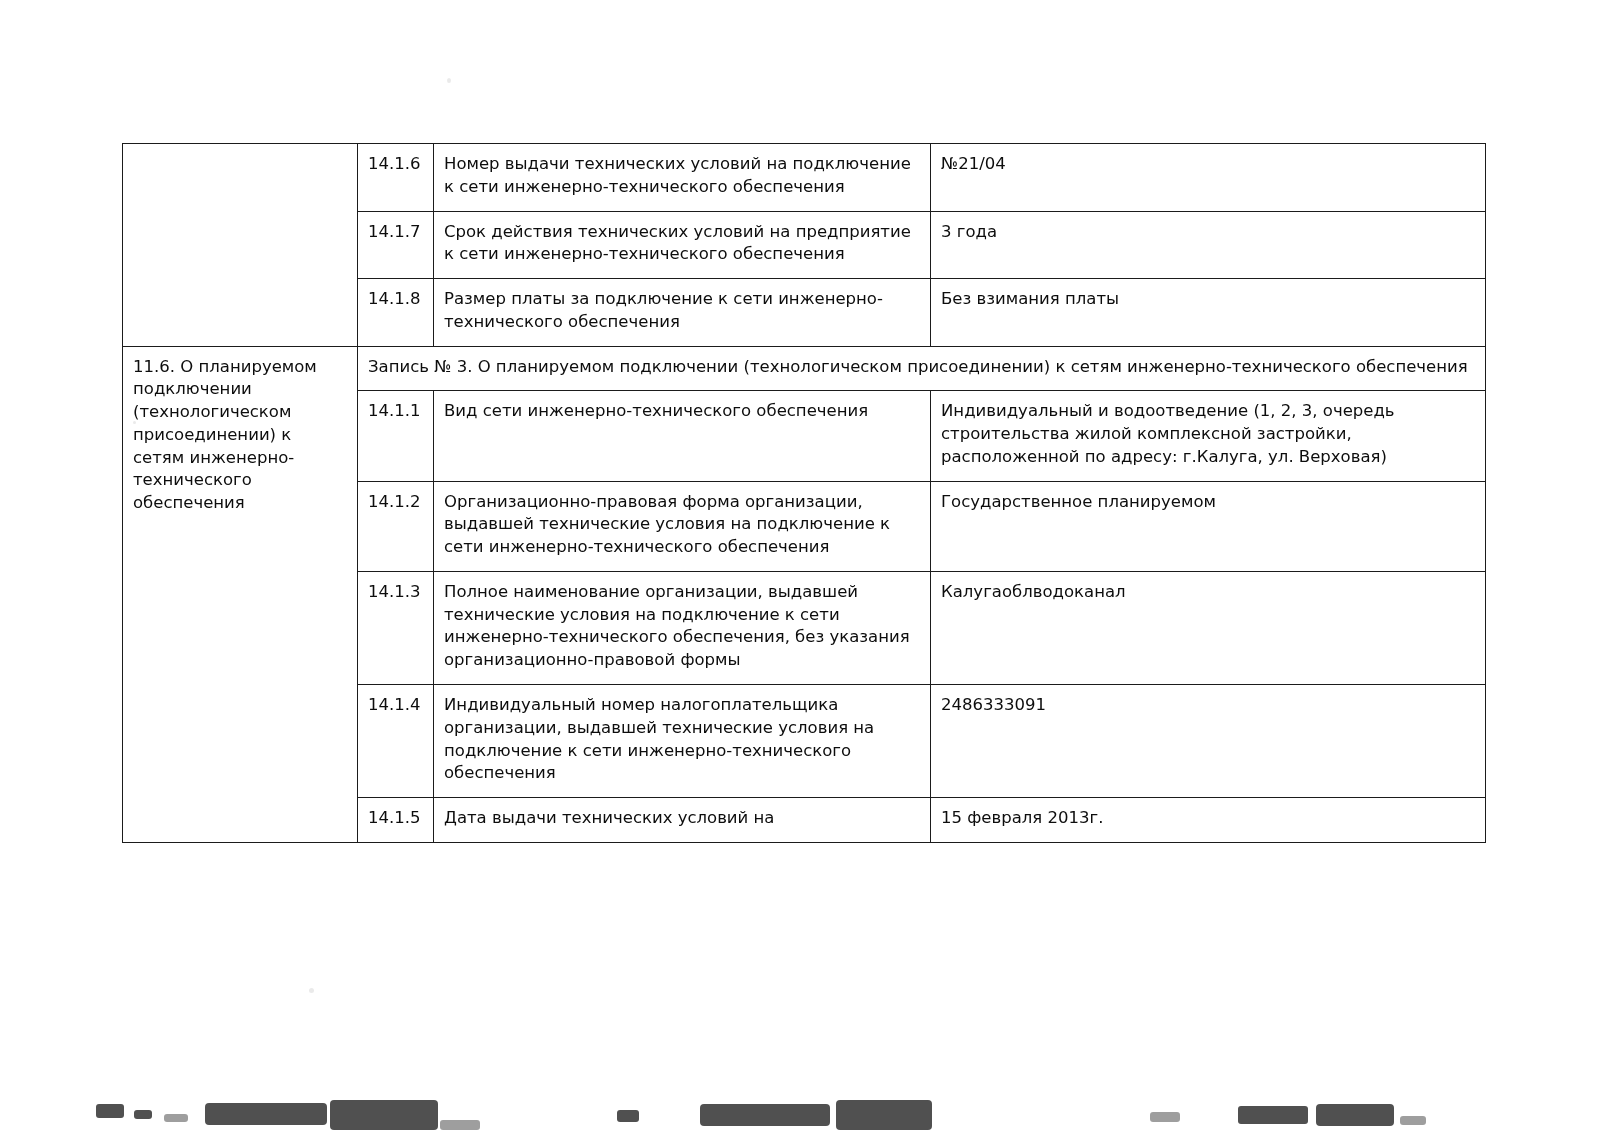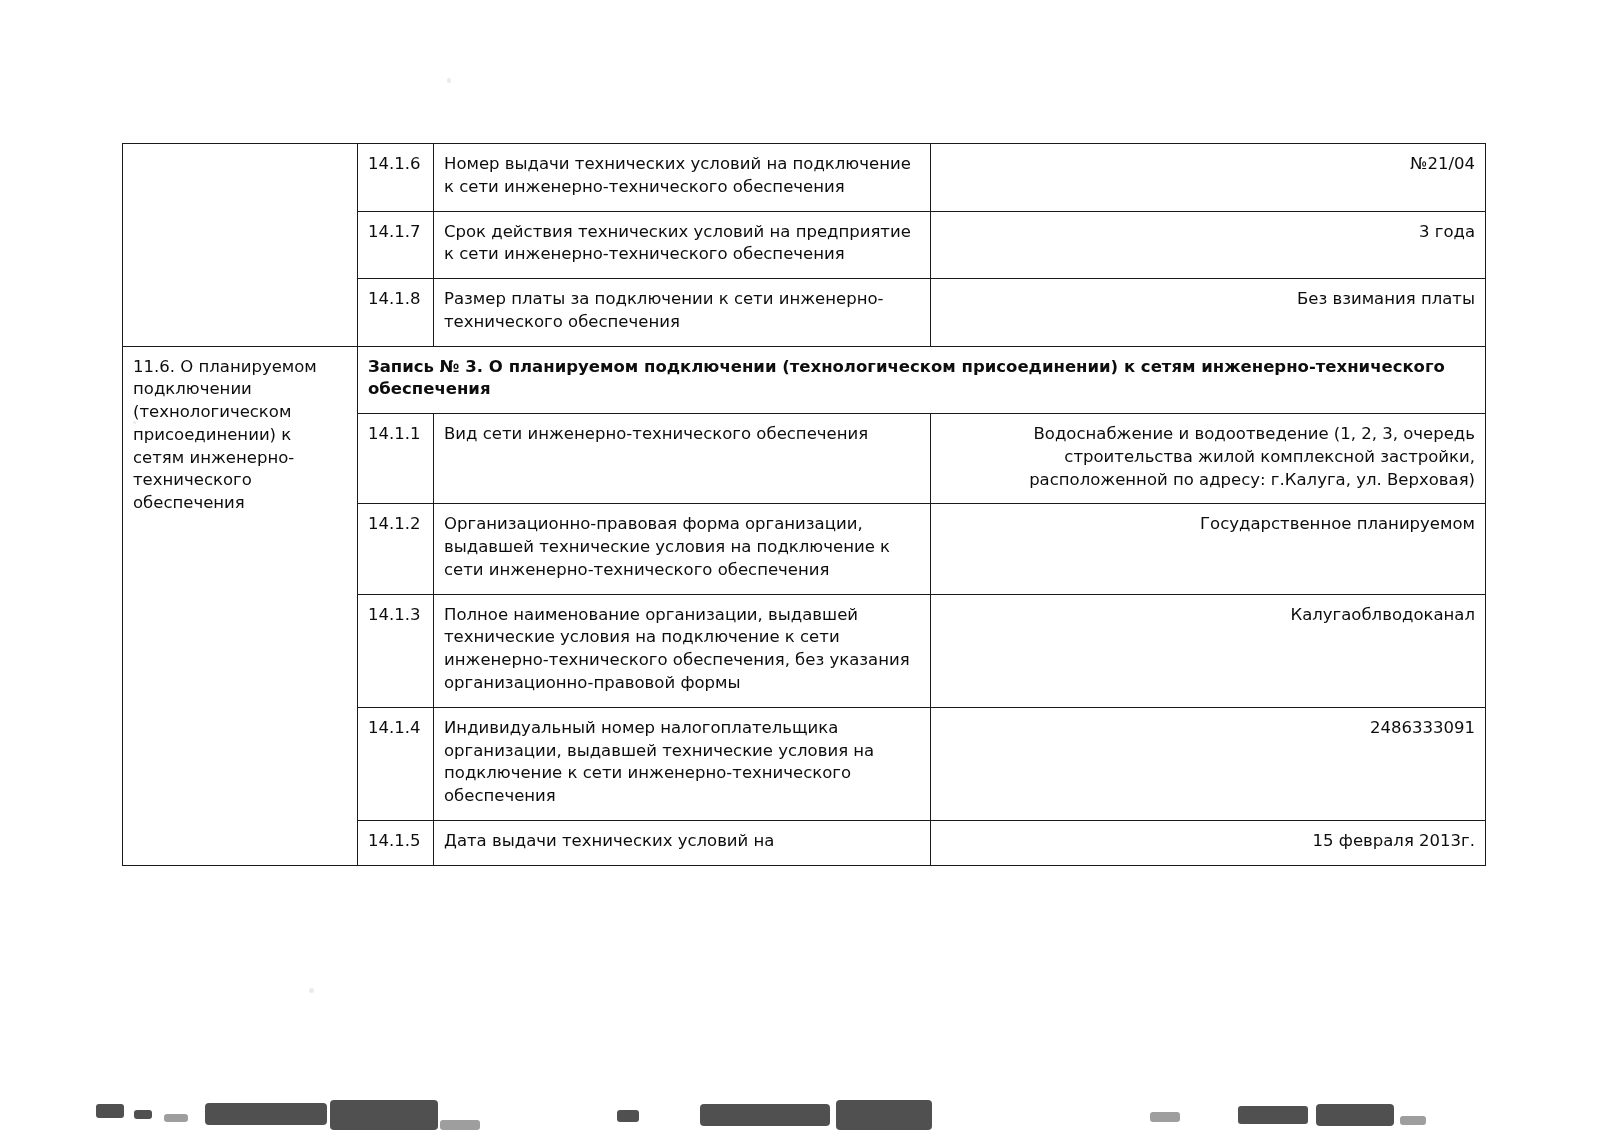--- a/index.html
+++ b/index.html
@@ -60,25 +60,23 @@
   td.num {
     padding-left: 11px;
     padding-right: 4px;
     white-space: nowrap;
   }
   td.label {
     padding-top: 10px;
   }
   td.value {
     padding-left: 12px;
-    text-align: right;
   }
   td.record {
     padding-top: 10px;
-    font-weight: bold;
   }
 
   
   td.no-top { border-top: 1px solid #1b1b1b; }
 
   
   .smudge {
     position: absolute;
     background: #2a2a2a;
     opacity: .82;
@@ -110,33 +108,33 @@
         <td class="name">Номер выдачи технических условий на подключение к сети инженерно-технического обеспечения</td>
         <td class="value">№21/04</td>
       </tr>
       <tr>
         <td class="num">14.1.7</td>
         <td class="name">Срок действия технических условий на предприятие к сети инженерно-технического обеспечения</td>
         <td class="value">3 года</td>
       </tr>
       <tr>
         <td class="num">14.1.8</td>
-        <td class="name">Размер платы за подключении к сети инженерно-технического обеспечения</td>
+        <td class="name">Размер платы за подключение к сети инженерно-технического обеспечения</td>
         <td class="value">Без взимания платы</td>
       </tr>
 
       <tr>
         <td class="label" rowspan="6">11.6. О планируемом подключении (технологическом присоединении) к сетям инженерно-технического обеспечения</td>
         <td class="record" colspan="3">Запись № 3. О планируемом подключении (технологическом присоединении) к сетям инженерно-технического обеспечения</td>
       </tr>
 
       <tr>
         <td class="num">14.1.1</td>
         <td class="name">Вид сети инженерно-технического обеспечения</td>
-        <td class="value">Водоснабжение и водоотведение (1, 2, 3, очередь строительства жилой комплексной застройки, расположенной по адресу: г.Калуга, ул. Верховая)</td>
+        <td class="value">Индивидуальный и водоотведение (1, 2, 3, очередь строительства жилой комплексной застройки, расположенной по адресу: г.Калуга, ул. Верховая)</td>
       </tr>
       <tr>
         <td class="num">14.1.2</td>
         <td class="name">Организационно-правовая форма организации, выдавшей технические условия на подключение к сети инженерно-технического обеспечения</td>
         <td class="value">Государственное планируемом</td>
       </tr>
       <tr>
         <td class="num">14.1.3</td>
         <td class="name">Полное наименование организации, выдавшей технические условия на подключение к сети инженерно-технического обеспечения, без указания организационно-правовой формы</td>
         <td class="value">Калугаоблводоканал</td>

